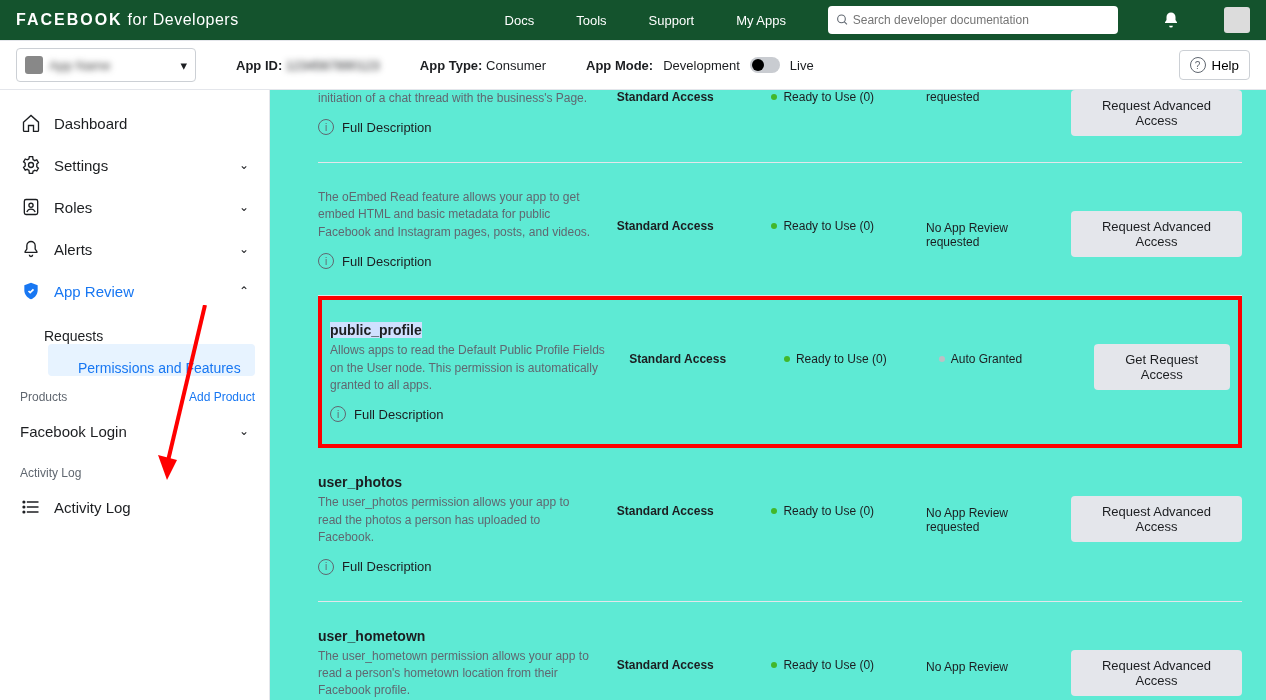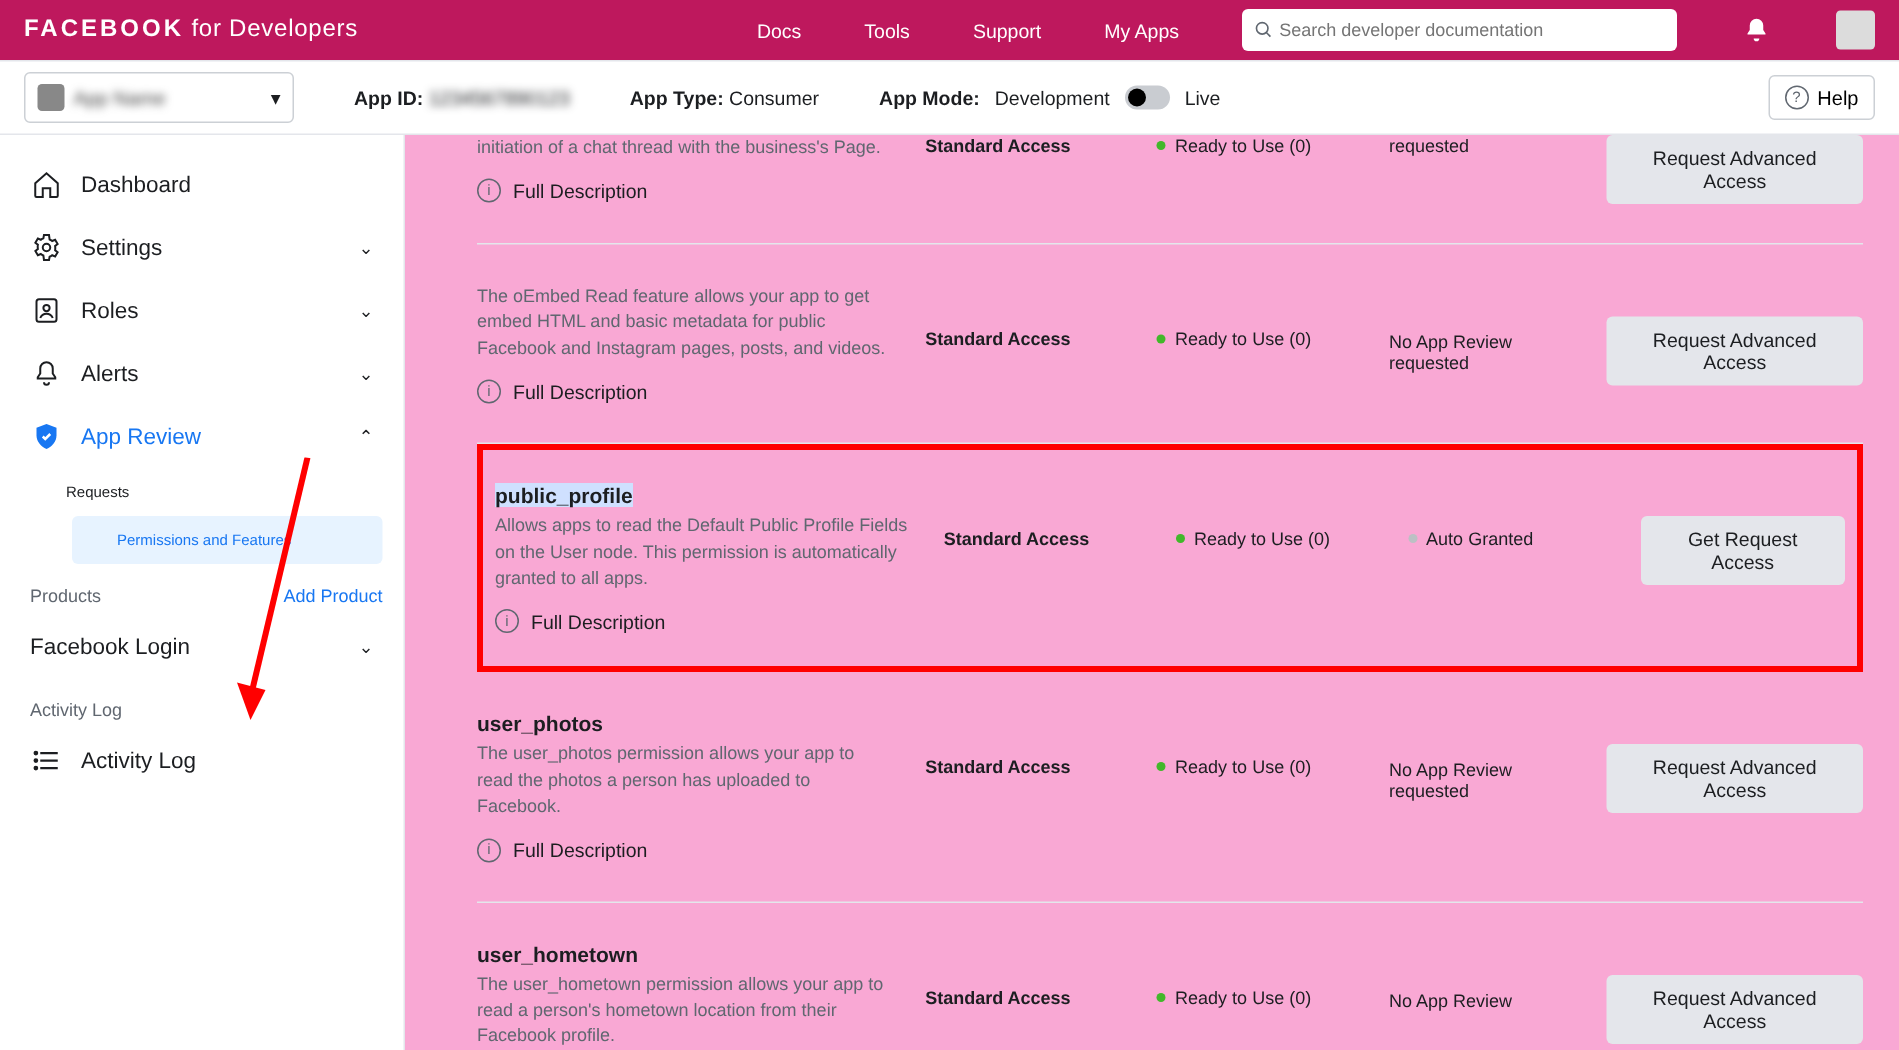--- a/index.html
+++ b/index.html
@@ -1,19 +1,19 @@
 <!DOCTYPE html>
 <html><head>
 <meta charset="utf-8">
 <style>
 * { box-sizing: border-box; margin: 0; padding: 0; }
 body { font-family: Helvetica, Arial, sans-serif; font-size: 13px; color: #1c1e21; background: #fff; width: 1266px; height: 700px; overflow: hidden; }
 
 
-.topbar { height: 40px; background: #be185d; display: flex; align-items: center; padding: 0 16px; color: #fff; }
+.topbar { height: 40px; background: #14532d; display: flex; align-items: center; padding: 0 16px; color: #fff; }
 .brand { font-weight: 300; font-size: 16px; letter-spacing: 0.5px; }
 .brand b { font-weight: 800; letter-spacing: 2px; }
 .topnav { margin-left: auto; display: flex; align-items: center; gap: 42px; }
 .topnav a { color: #fff; text-decoration: none; font-size: 13px; }
 .searchbox { background: #fff; border-radius: 4px; display: flex; align-items: center; padding: 4px 8px; width: 290px; height: 28px; color: #606770; }
 .searchbox input { border: none; outline: none; font-size: 12px; width: 100%; color: #333; background: transparent; }
 .bell { width: 22px; height: 22px; display: flex; align-items: center; justify-content: center; }
 .avatar { width: 26px; height: 26px; background: #dcdcdc; border-radius: 3px; }
 
 
@@ -29,29 +29,29 @@
 .toggle::after { content: ""; position: absolute; width: 12px; height: 12px; background: #000; border-radius: 50%; top: 2px; left: 2px; }
 .helpbtn { margin-left: auto; border: 1px solid #ccd0d5; border-radius: 4px; padding: 6px 10px; display: flex; align-items: center; gap: 6px; background: #fff; cursor: pointer; }
 
 
 .layout { display: flex; height: calc(700px - 90px); }
 .sidebar { width: 270px; border-right: 1px solid #e4e6eb; padding: 12px 14px 0 14px; position: relative; }
 .sideitem { display: flex; align-items: center; gap: 12px; height: 42px; padding: 0 6px; cursor: pointer; border-radius: 4px; font-size: 15px; color: #1c1e21; }
 .sideitem .icon { width: 22px; height: 22px; display: flex; align-items: center; justify-content: center; }
 .sideitem .chev { margin-left: auto; font-size: 12px; color: #1c1e21; }
 .sideitem.active { color: #1877f2; }
-.subitem { padding-left: 30px; height: 32px; display: flex; align-items: center; font-size: 10px; color: #1c1e21; border-radius: 4px; cursor: pointer; }
+.subitem { padding-left: 30px; height: 32px; display: flex; align-items: flex-end; font-size: 14px; color: #1c1e21; border-radius: 4px; cursor: pointer; }
 .subitem.selected { background: #e7f3ff; color: #1877f2; font-weight: 500; margin-left: 34px; }
 .sectionlabel { font-size: 12px; color: #606770; margin: 14px 0 6px 6px; display: flex; justify-content: space-between; align-items: center; }
 .addprod { color: #1877f2; font-size: 12px; cursor: pointer; }
 
 .arrow-annot { position: absolute; top: 215px; left: 155px; width: 60px; height: 180px; pointer-events: none; }
 
 
-.main { flex: 1; overflow-y: auto; padding: 0 24px 0 48px; background: #f9a8d4; }
+.main { flex: 1; overflow-y: auto; padding: 0 24px 0 48px; background: #5eead4; }
 .row { display: flex; align-items: flex-start; padding: 26px 0; border-bottom: 1px solid #e4e6eb; gap: 20px; position: relative; }
 .row.highlight { border: 4px solid #ff0000; padding: 22px 8px; }
 .col-desc { width: 290px; }
 .ptitle { font-weight: 600; font-size: 14px; margin-bottom: 4px; }
 .ptitle.hl { background: #cfe0ff; display: inline-block; }
 .pdesc { font-size: 12px; color: #606770; line-height: 1.45; }
 .fulldesc { margin-top: 12px; display: flex; align-items: center; gap: 8px; font-size: 13px; color: #1c1e21; cursor: pointer; }
 .info-icon { width: 16px; height: 16px; border: 1.4px solid #606770; border-radius: 50%; display: inline-flex; align-items: center; justify-content: center; font-size: 10px; color: #606770; }
 .col-access { width: 140px; font-size: 12px; font-weight: 600; color: #1c1e21; margin-top: 30px; }
 .col-status { width: 140px; font-size: 12px; color: #1c1e21; margin-top: 30px; display: flex; align-items: center; gap: 6px; }

